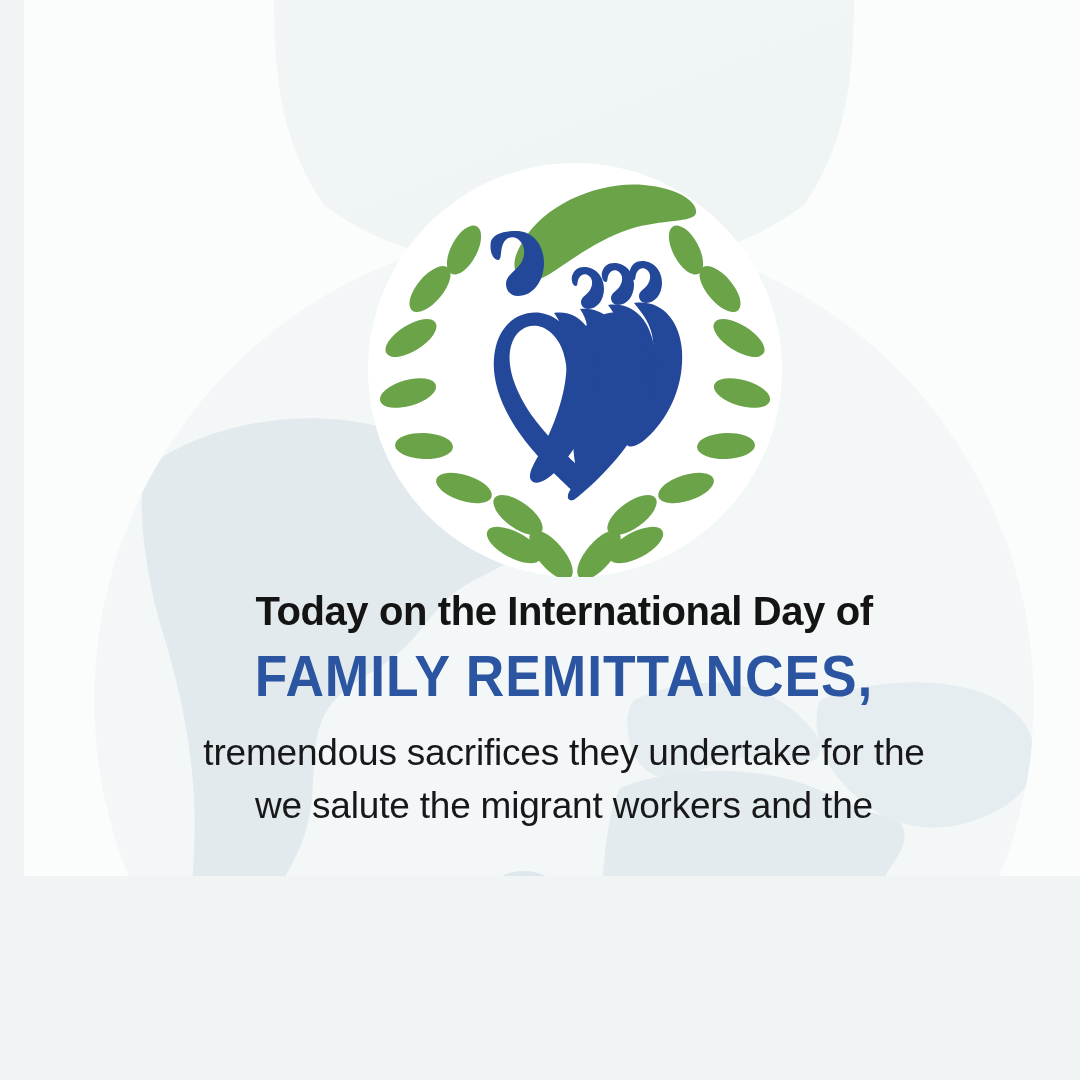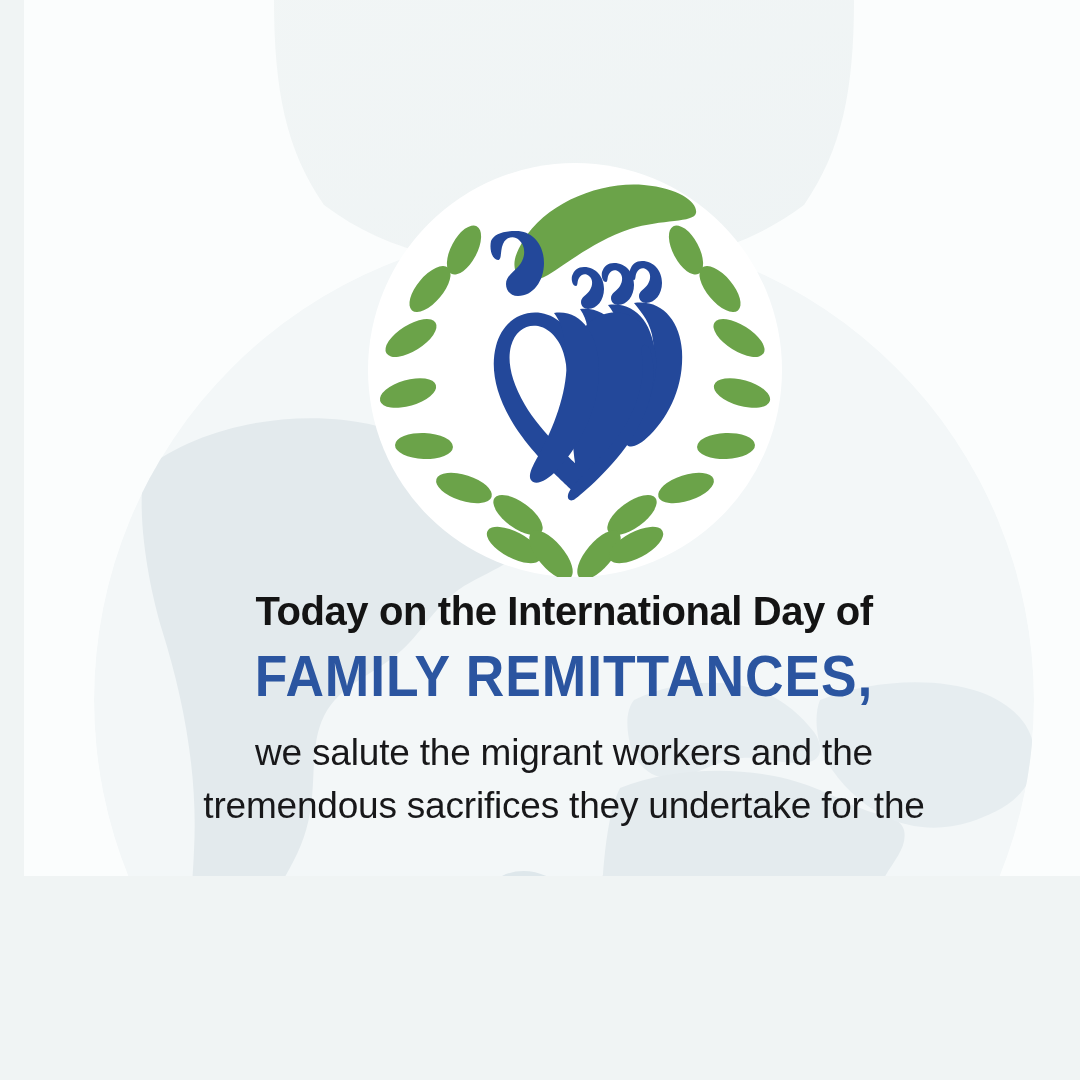--- a/index.html
+++ b/index.html
@@ -308,18 +308,18 @@
                  C268,250 278,218 274,192
                  C272,182 276,178 282,186 Z"></path>
       </g>
     </svg>
   </div>
 
   <div id="text-block">
     <div id="headline-1">Today on the International Day of</div>
     <div id="headline-2">FAMILY REMITTANCES,</div>
     <div id="body-copy">
+      <span class="l">tremendous sacrifices they undertake for the</span>
       <span class="l">we salute the migrant workers and the</span>
-      <span class="l">tremendous sacrifices they undertake for the</span>
     </div>
   </div>
 
 </div>
 
 </body></html>

